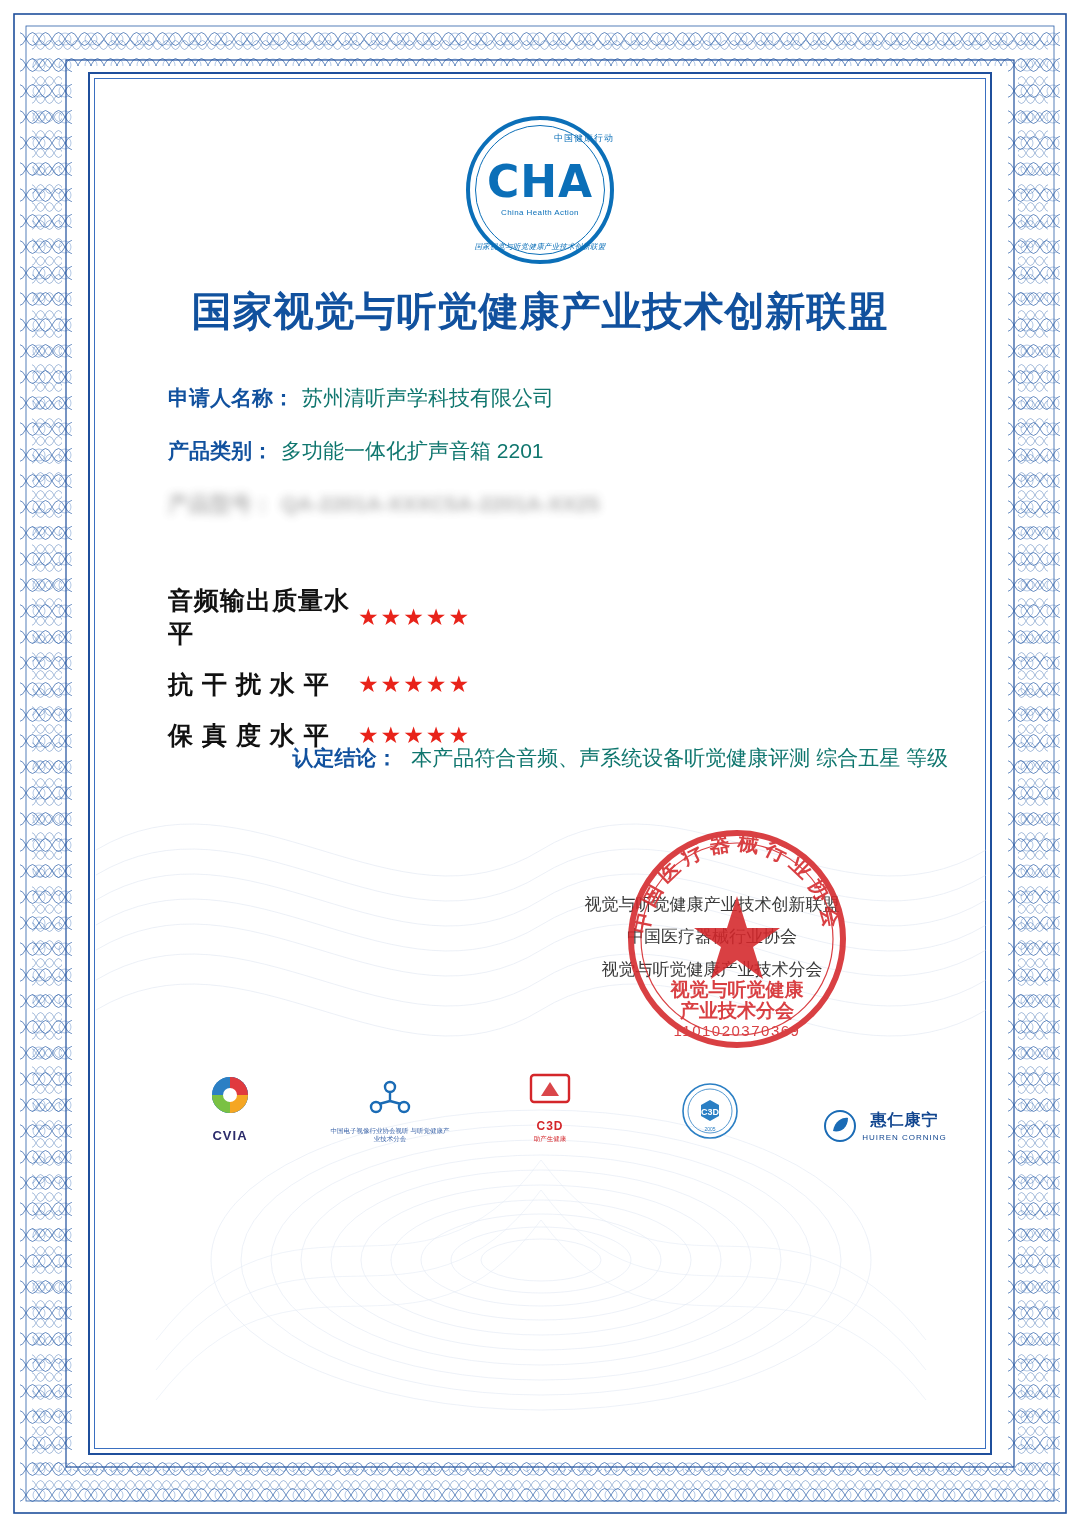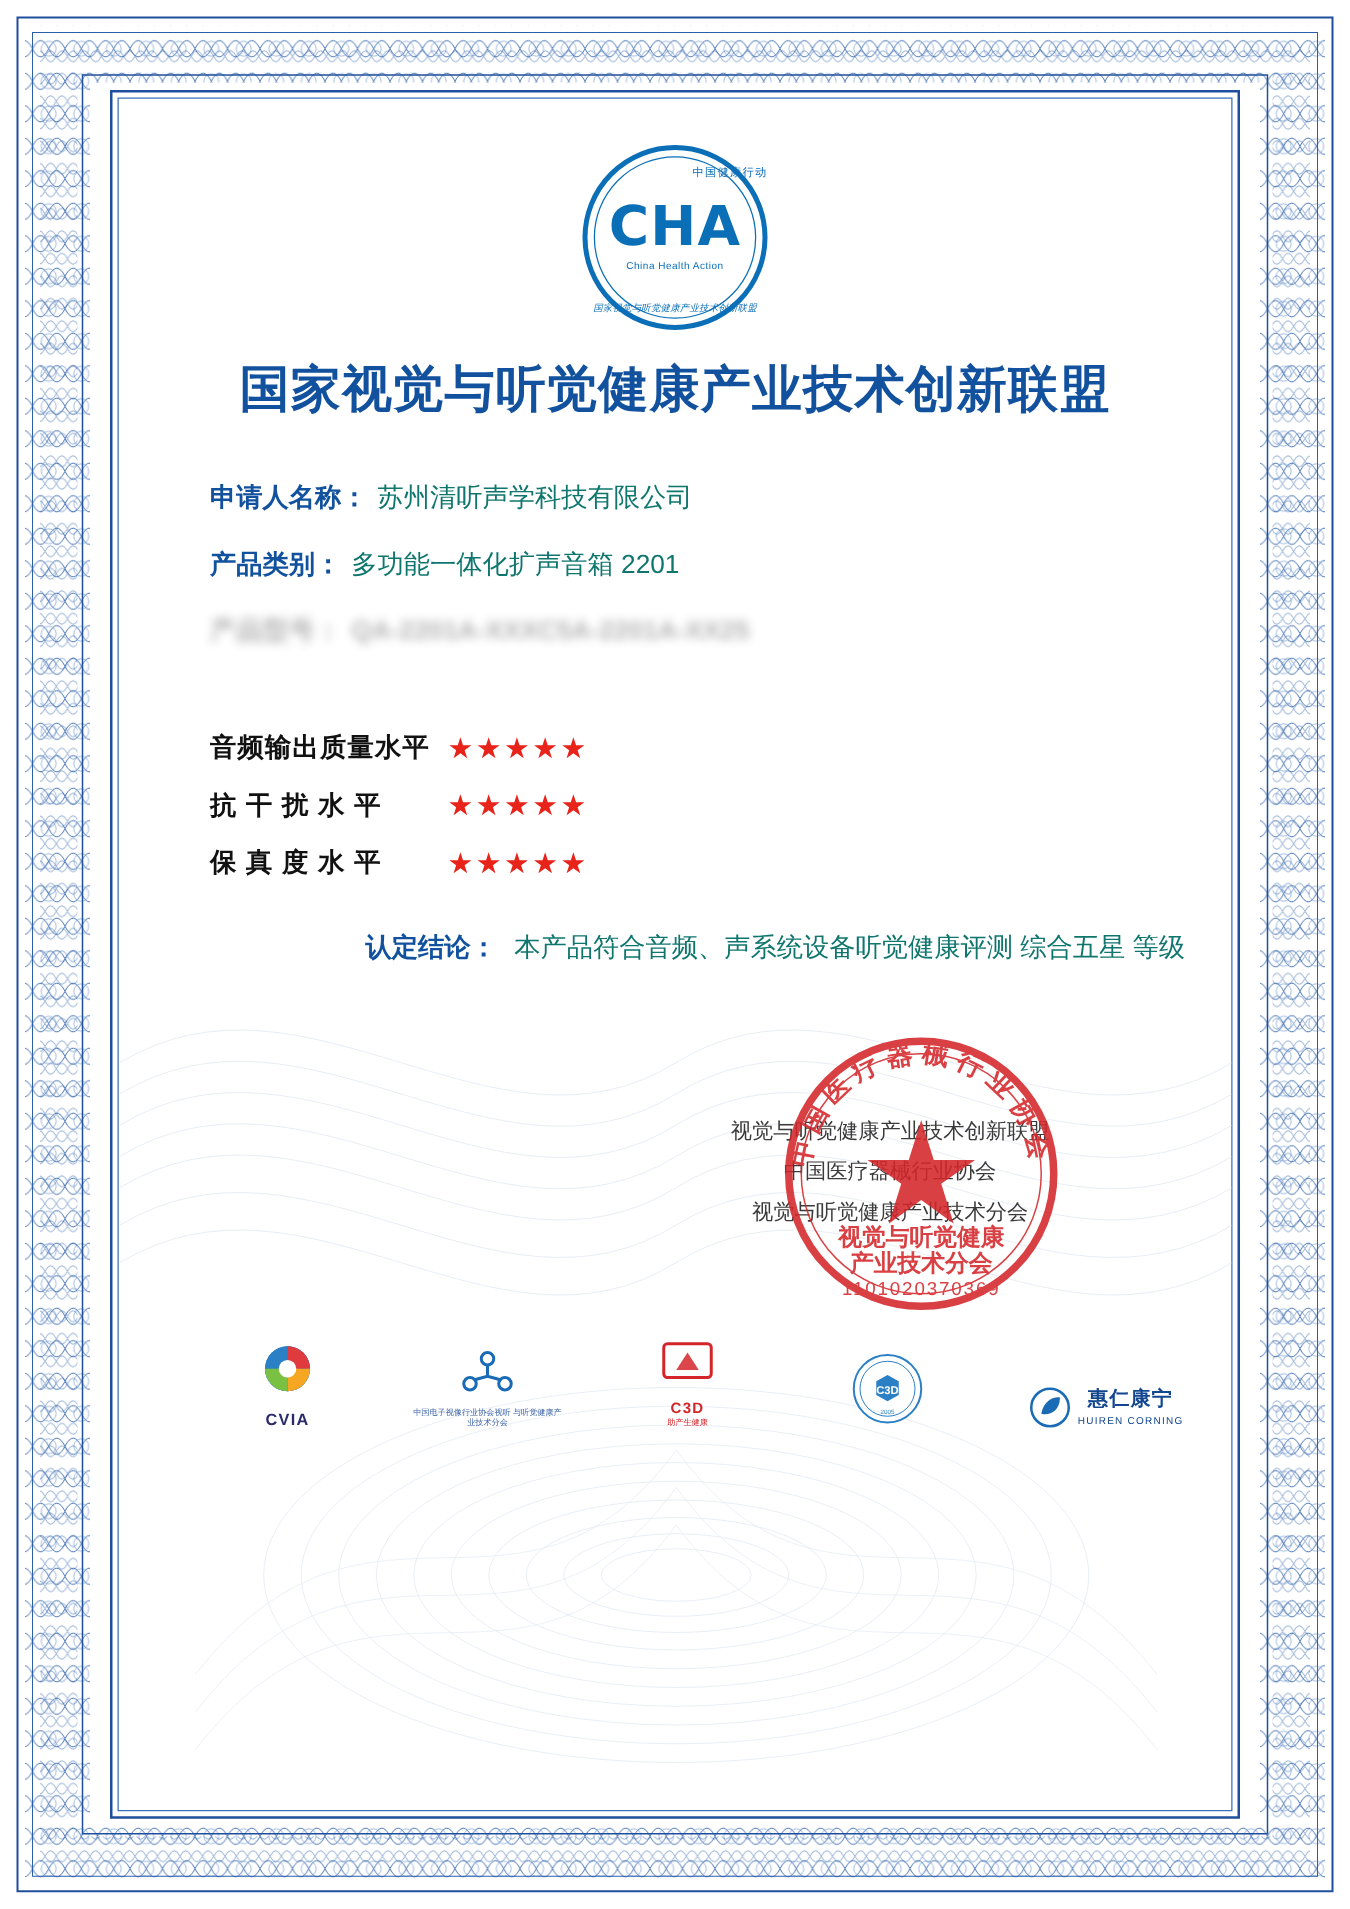--- a/index.html
+++ b/index.html
@@ -168,21 +168,21 @@
     top: 500px;
     left: 68px;
     width: 600px;
   }
   .rating-row {
     display: flex;
     align-items: center;
     margin-bottom: 18px;
   }
   .rating-label {
-    font-size: 21px;
+    font-size: 25px;
     font-weight: bold;
     color: #111111;
     width: 190px;
     letter-spacing: 1px;
   }
   .stars {
     color: #e8231a;
     font-size: 23px;
     letter-spacing: 2px;
     line-height: 1;
@@ -455,21 +455,21 @@
         <svg width="60" height="60" viewBox="0 0 60 60" xmlns="http://www.w3.org/2000/svg">
           <circle cx="30" cy="30" r="27" fill="none" stroke="#2b7fc4" stroke-width="1.6"></circle>
           <circle cx="30" cy="30" r="22" fill="none" stroke="#2b7fc4" stroke-width="0.8"></circle>
           <polygon points="30,19 39,24 39,35 30,40 21,35 21,24" fill="#2b7fc4"></polygon>
           <text x="30" y="34" text-anchor="middle" font-size="9" fill="#ffffff" font-family="'Liberation Sans',sans-serif" font-weight="bold">C3D</text>
           <text x="30" y="50" text-anchor="middle" font-size="5" fill="#2b7fc4" font-family="'Liberation Sans',sans-serif">2005</text>
         </svg>
       </div>
 
       <div class="partner" style="width:150px">
-        <div style="display:flex;align-items:flex-start;justify-content:center;gap:5px">
+        <div style="display:flex;align-items:flex-end;justify-content:center;gap:5px">
           <svg width="34" height="34" viewBox="0 0 34 34" xmlns="http://www.w3.org/2000/svg">
             <circle cx="17" cy="17" r="15" fill="none" stroke="#1a6bb5" stroke-width="2"></circle>
             <path d="M10,22 C12,10 22,8 25,9 C25,20 16,24 10,22 Z" fill="#1a6bb5"></path>
           </svg>
           <div>
             <div class="partner-name" style="font-size:16px;color:#12468f;margin:0">惠仁康宁</div>
             <div class="partner-tiny" style="font-size:8px;letter-spacing:1px;color:#12468f">HUIREN CORNING</div>
           </div>
         </div>
       </div>

